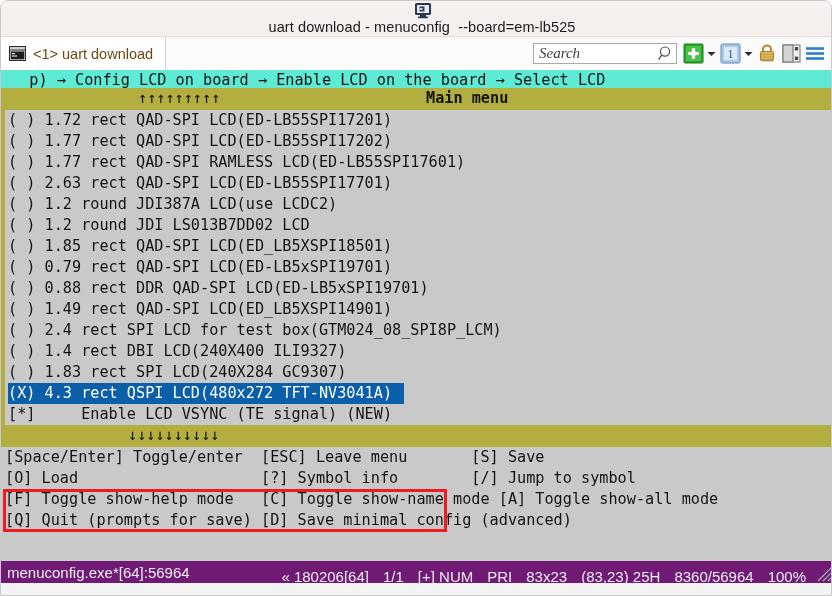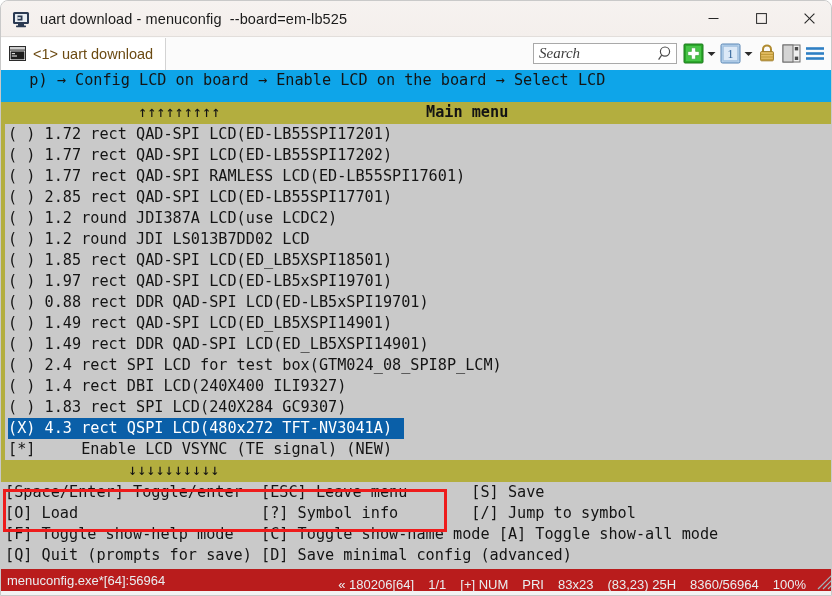--- a/index.html
+++ b/index.html
@@ -30,20 +30,21 @@
   .titlebar {
     position: absolute;
     left: 0; top: 0;
     width: 832px;
     height: 36px;
     background: linear-gradient(to bottom, #f6f2f0 0%, #f4efec 100%);
     display: flex;
     align-items: center;
     border-bottom: 1px solid #e2dedb;
     box-sizing: border-box;
+    flex-direction: column;
   }
   .app-icon {
     margin-left: 11px;
     width: 18px;
     height: 18px;
     flex: 0 0 auto;
     position: relative;
   }
   .title-text {
     margin-left: 10px;
@@ -149,24 +150,24 @@
     font-family: "DejaVu Sans Mono", monospace;
     font-size: 15.2px;
     line-height: 21px;
     color: #141414;
     overflow: hidden;
     box-sizing: border-box;
   }
   .row { white-space: pre; height: 21px; }
 
   .breadcrumb {
-    height: 32px;
+    height: 18px;
     padding-left: 10px;
     white-space: pre;
-    background: #0ea5e9;
+    background: #5eead4;
   }
   .bar-olive {
     background: #b3ae3f;
     height: 22px;
     position: relative;
     white-space: pre;
   }
   .bar-olive .glyphs {
     position: absolute;
     left: 0; top: 0;
@@ -201,27 +202,27 @@
     width: 444px;
     height: 43px;
     border: 3px solid #ee1c1c;
     box-sizing: border-box;
     pointer-events: none;
   }
 
   
   .statusbar {
     position: absolute;
-    left: 0; bottom: 4px;
+    left: 0; bottom: 12px;
     width: 832px;
     height: 22px;
-    background: #b91c1c;
+    background: #701a75;
     color: #e9eef0;
     font-family: "Liberation Sans", sans-serif;
-    font-size: 13px;
+    font-size: 15px;
     display: flex;
     align-items: center;
     box-sizing: border-box;
   }
   .statusbar .sb-left { padding-left: 6px; white-space: pre; }
   .statusbar .sb-right {
     margin-left: auto;
     display: flex;
     align-items: center;
     white-space: pre;
@@ -357,28 +358,27 @@
 
     <div class="bar-olive">
       <span class="glyphs" id="top-glyphs" style="left: 137px;">↑↑↑↑↑↑↑↑↑</span>
       <span class="glyphs" id="top-title" style="left: 425px; font-weight: bold;">Main menu</span>
     </div>
 
     <div class="list" id="menu-list">
         <div class="row">( ) 1.72 rect QAD-SPI LCD(ED-LB55SPI17201)</div>
         <div class="row">( ) 1.77 rect QAD-SPI LCD(ED-LB55SPI17202)</div>
         <div class="row">( ) 1.77 rect QAD-SPI RAMLESS LCD(ED-LB55SPI17601)</div>
-        <div class="row">( ) 2.85 rect QAD-SPI LCD(ED-LB55SPI17701)</div>
+        <div class="row">( ) 2.63 rect QAD-SPI LCD(ED-LB55SPI17701)</div>
         <div class="row">( ) 1.2 round JDI387A LCD(use LCDC2)</div>
         <div class="row">( ) 1.2 round JDI LS013B7DD02 LCD</div>
         <div class="row">( ) 1.85 rect QAD-SPI LCD(ED_LB5XSPI18501)</div>
-        <div class="row">( ) 1.97 rect QAD-SPI LCD(ED-LB5xSPI19701)</div>
+        <div class="row">( ) 0.79 rect QAD-SPI LCD(ED-LB5xSPI19701)</div>
         <div class="row">( ) 0.88 rect DDR QAD-SPI LCD(ED-LB5xSPI19701)</div>
         <div class="row">( ) 1.49 rect QAD-SPI LCD(ED_LB5XSPI14901)</div>
-        <div class="row">( ) 1.49 rect DDR QAD-SPI LCD(ED_LB5XSPI14901)</div>
         <div class="row">( ) 2.4 rect SPI LCD for test box(GTM024_08_SPI8P_LCM)</div>
         <div class="row">( ) 1.4 rect DBI LCD(240X400 ILI9327)</div>
         <div class="row">( ) 1.83 rect SPI LCD(240X284 GC9307)</div>
         <div class="selrow"><span class="row selected">(X) 4.3 rect QSPI LCD(480x272 TFT-NV3041A)</span></div>
         <div class="row">[*]     Enable LCD VSYNC (TE signal) (NEW)</div>
       </div>
 
     <div class="bar-olive">
       <span class="glyphs" id="bottom-glyphs" style="left: 127px;">↓↓↓↓↓↓↓↓↓↓</span>
     </div>

